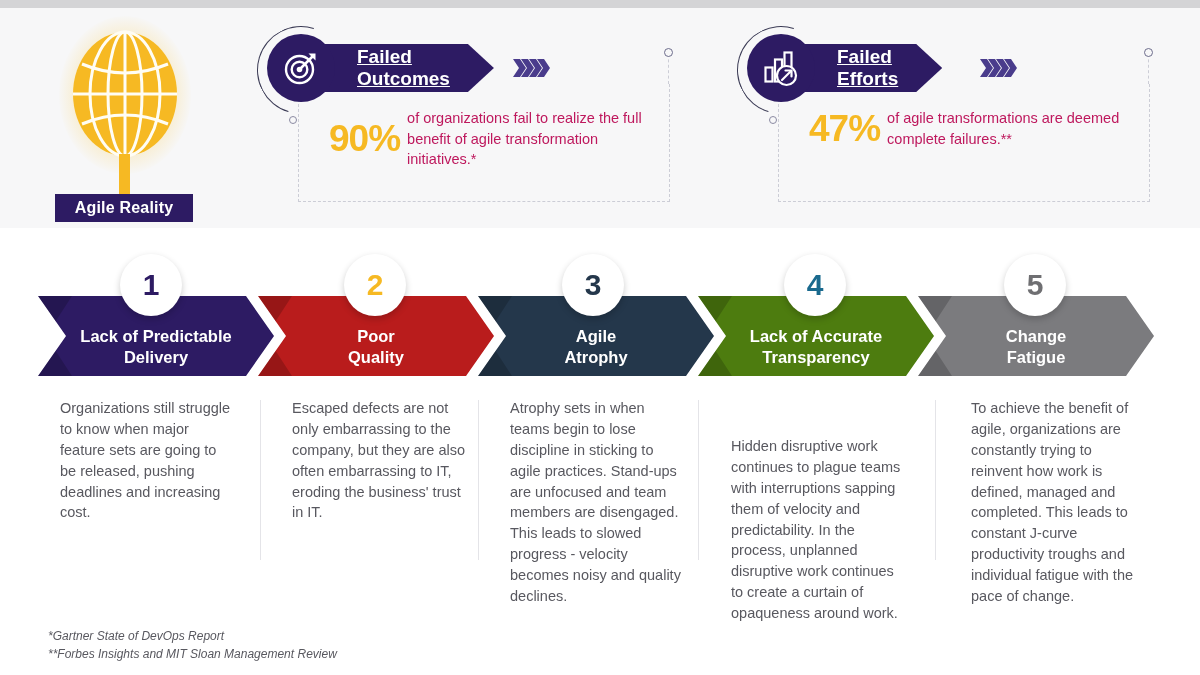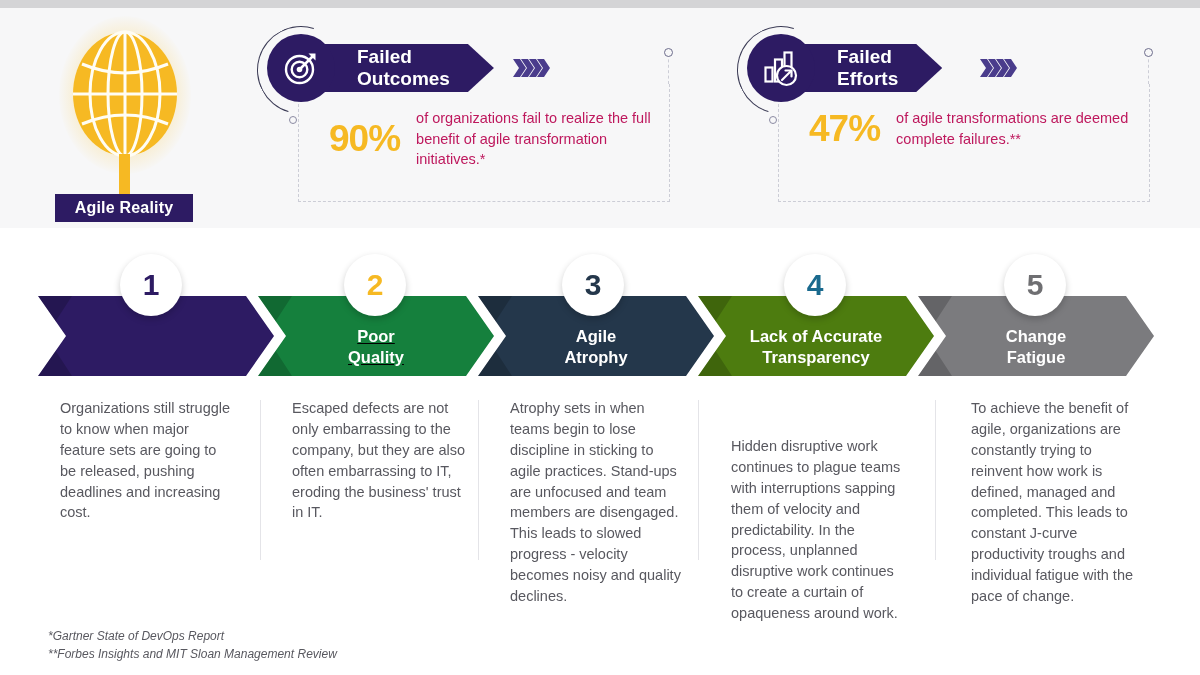--- a/index.html
+++ b/index.html
@@ -52,38 +52,39 @@
     background:#2d1b63;display:flex;align-items:center;justify-content:center;z-index:3;
   }
   .ribbon-bar{
     position:absolute;left:36px;top:12px;height:48px;
     background:#2d1b63;color:#fff;
     display:flex;align-items:center;
     padding-left:56px;padding-right:44px;
     font-size:19px;font-weight:bold;
     clip-path:polygon(0 0, calc(100% - 26px) 0, 100% 50%, calc(100% - 26px) 100%, 0 100%);
     z-index:2;
+    text-decoration:underline;
   }
   .ribbon-tail{position:absolute;top:27px;width:40px;height:18px;}
 
   
   .dbox{
     position:absolute;left:33px;top:84px;width:372px;height:118px;
     border:1px dashed #cccdd6;border-top:none;
     box-sizing:border-box;
   }
   .dbox-dot{
     position:absolute;right:-4px;top:-36px;width:7px;height:7px;border-radius:50%;
     border:1.3px solid #6d6d8c;background:#f7f7f8;
   }
   .dbox-dot-line{
     position:absolute;right:0px;top:-30px;width:0;height:30px;
     border-left:1px dashed #cccdd6;
   }
-  .stat-row{position:absolute;left:30px;top:24px;display:flex;align-items:center;gap:16px;}
+  .stat-row{position:absolute;left:30px;top:24px;display:flex;align-items:center;gap:7px;}
   .pct{color:#f6b923;font-size:37px;font-weight:bold;letter-spacing:-1px;line-height:1;}
   .pct-text{color:#be185d;font-size:14.5px;line-height:1.42;max-width:250px;}
 
   
   .chev-row{position:absolute;left:0;top:296px;width:1200px;height:80px;}
   .chev{
     position:absolute;top:0;height:80px;
     display:flex;align-items:center;justify-content:center;
     clip-path:polygon(0 0, calc(100% - 28px) 0, 100% 50%, calc(100% - 28px) 100%, 0 100%, 28px 50%);
     box-shadow:0 2px 4px rgba(0,0,0,.12);
@@ -218,26 +219,28 @@
         <div class="pct">47%</div>
         <div class="pct-text">of agile transformations are deemed complete failures.**</div>
       </div>
     </div>
   </div>
 
   <div class="chev-row">
 
     <div class="chev chev-first" style="left:38px;width:236px;background:#2d1b63;">
       <div class="chev-shade"></div>
+      <div class="chev-label">Lack of Predictable
+Delivery</div>
     </div>
     <div class="numcirc" style="left:120px;color:#2d1b63;">
         <span>1</span>
       </div>
 
-    <div class="chev" style="left:258px;width:236px;background:#15803d;text-decoration:underline;">
+    <div class="chev" style="left:258px;width:236px;background:#b91c1c;">
       <div class="chev-shade"></div>
       <div class="chev-label">Poor
 Quality</div>
     </div>
     <div class="numcirc" style="left:344px;color:#f6b923;">
         <span>2</span>
       </div>
 
     <div class="chev" style="left:478px;width:236px;background:#24374b;">
       <div class="chev-shade"></div>

